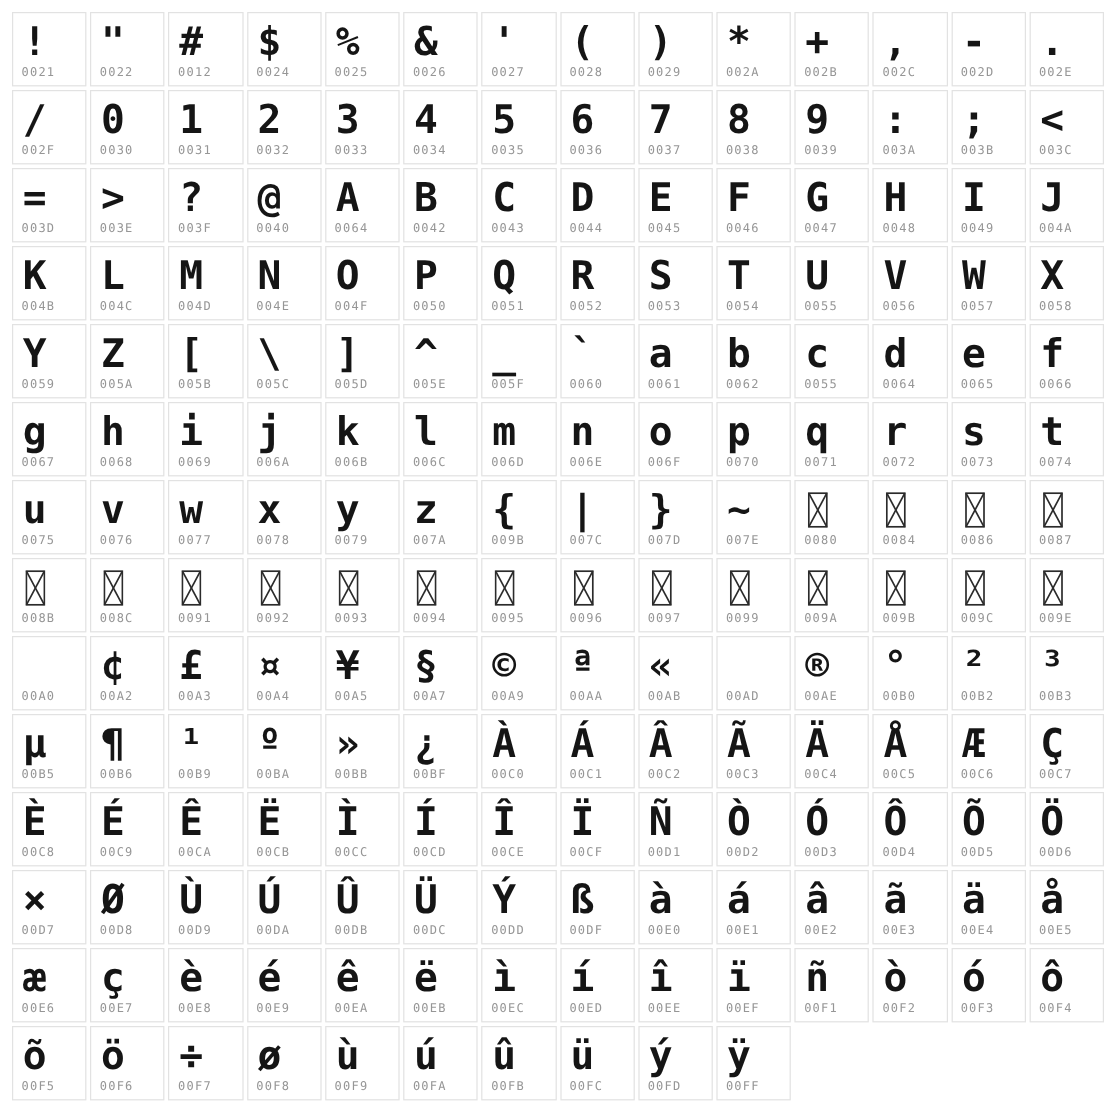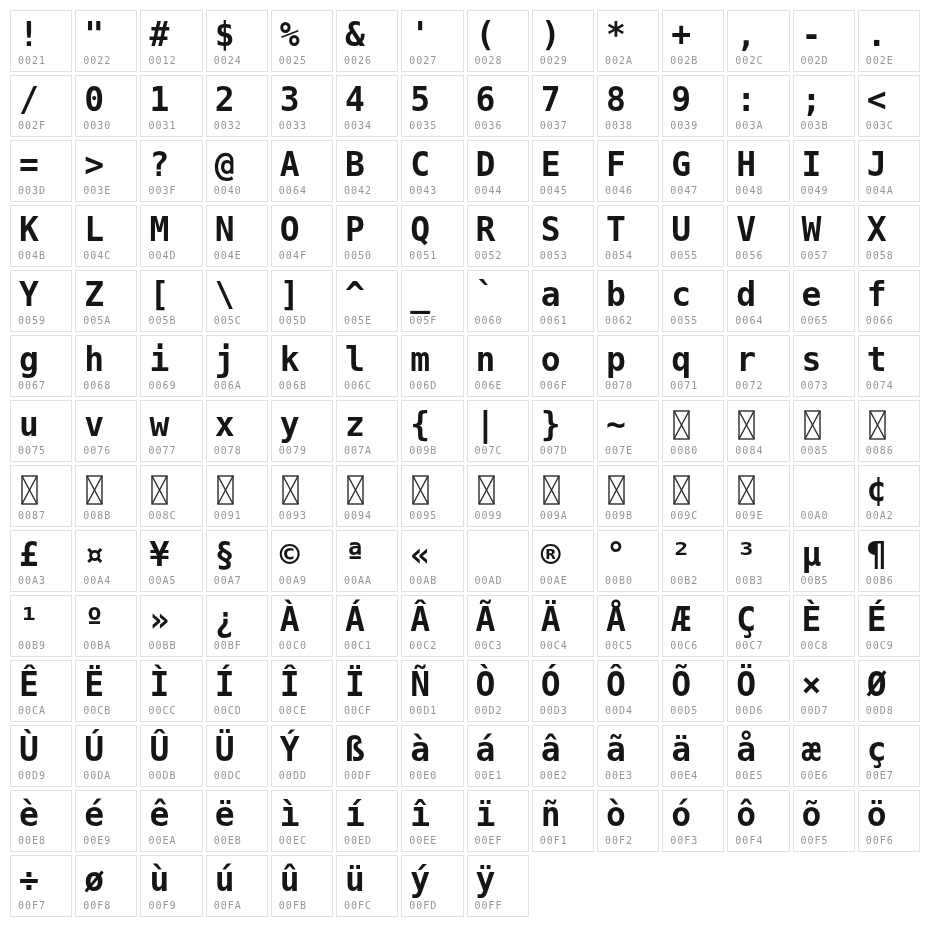--- a/index.html
+++ b/index.html
@@ -556,29 +556,20 @@
     </svg>
     <span class="code">0084</span>
   </div>
       <div class="cell type-notdef">
 
     <svg class="notdef" width="17" height="30" viewBox="0 0 17 30" aria-hidden="true">
       <rect x="1" y="1" width="15" height="28"></rect>
       <line x1="1" y1="1" x2="16" y2="29"></line>
       <line x1="16" y1="1" x2="1" y2="29"></line>
     </svg>
-    <span class="code">0085</span>
-  </div>
-      <div class="cell type-notdef">
-
-    <svg class="notdef" width="17" height="30" viewBox="0 0 17 30" aria-hidden="true">
-      <rect x="1" y="1" width="15" height="28"></rect>
-      <line x1="1" y1="1" x2="16" y2="29"></line>
-      <line x1="16" y1="1" x2="1" y2="29"></line>
-    </svg>
     <span class="code">0086</span>
   </div>
       <div class="cell type-notdef">
 
     <svg class="notdef" width="17" height="30" viewBox="0 0 17 30" aria-hidden="true">
       <rect x="1" y="1" width="15" height="28"></rect>
       <line x1="1" y1="1" x2="16" y2="29"></line>
       <line x1="16" y1="1" x2="1" y2="29"></line>
     </svg>
     <span class="code">0087</span>
@@ -610,39 +601,66 @@
     </svg>
     <span class="code">0091</span>
   </div>
       <div class="cell type-notdef">
 
     <svg class="notdef" width="17" height="30" viewBox="0 0 17 30" aria-hidden="true">
       <rect x="1" y="1" width="15" height="28"></rect>
       <line x1="1" y1="1" x2="16" y2="29"></line>
       <line x1="16" y1="1" x2="1" y2="29"></line>
     </svg>
+    <span class="code">0092</span>
+  </div>
+      <div class="cell type-notdef">
+
+    <svg class="notdef" width="17" height="30" viewBox="0 0 17 30" aria-hidden="true">
+      <rect x="1" y="1" width="15" height="28"></rect>
+      <line x1="1" y1="1" x2="16" y2="29"></line>
+      <line x1="16" y1="1" x2="1" y2="29"></line>
+    </svg>
     <span class="code">0093</span>
   </div>
       <div class="cell type-notdef">
 
     <svg class="notdef" width="17" height="30" viewBox="0 0 17 30" aria-hidden="true">
       <rect x="1" y="1" width="15" height="28"></rect>
       <line x1="1" y1="1" x2="16" y2="29"></line>
       <line x1="16" y1="1" x2="1" y2="29"></line>
     </svg>
     <span class="code">0094</span>
   </div>
       <div class="cell type-notdef">
 
     <svg class="notdef" width="17" height="30" viewBox="0 0 17 30" aria-hidden="true">
       <rect x="1" y="1" width="15" height="28"></rect>
       <line x1="1" y1="1" x2="16" y2="29"></line>
       <line x1="16" y1="1" x2="1" y2="29"></line>
     </svg>
     <span class="code">0095</span>
+  </div>
+      <div class="cell type-notdef">
+
+    <svg class="notdef" width="17" height="30" viewBox="0 0 17 30" aria-hidden="true">
+      <rect x="1" y="1" width="15" height="28"></rect>
+      <line x1="1" y1="1" x2="16" y2="29"></line>
+      <line x1="16" y1="1" x2="1" y2="29"></line>
+    </svg>
+    <span class="code">0096</span>
+  </div>
+      <div class="cell type-notdef">
+
+    <svg class="notdef" width="17" height="30" viewBox="0 0 17 30" aria-hidden="true">
+      <rect x="1" y="1" width="15" height="28"></rect>
+      <line x1="1" y1="1" x2="16" y2="29"></line>
+      <line x1="16" y1="1" x2="1" y2="29"></line>
+    </svg>
+    <span class="code">0097</span>
   </div>
       <div class="cell type-notdef">
 
     <svg class="notdef" width="17" height="30" viewBox="0 0 17 30" aria-hidden="true">
       <rect x="1" y="1" width="15" height="28"></rect>
       <line x1="1" y1="1" x2="16" y2="29"></line>
       <line x1="16" y1="1" x2="1" y2="29"></line>
     </svg>
     <span class="code">0099</span>
   </div>

